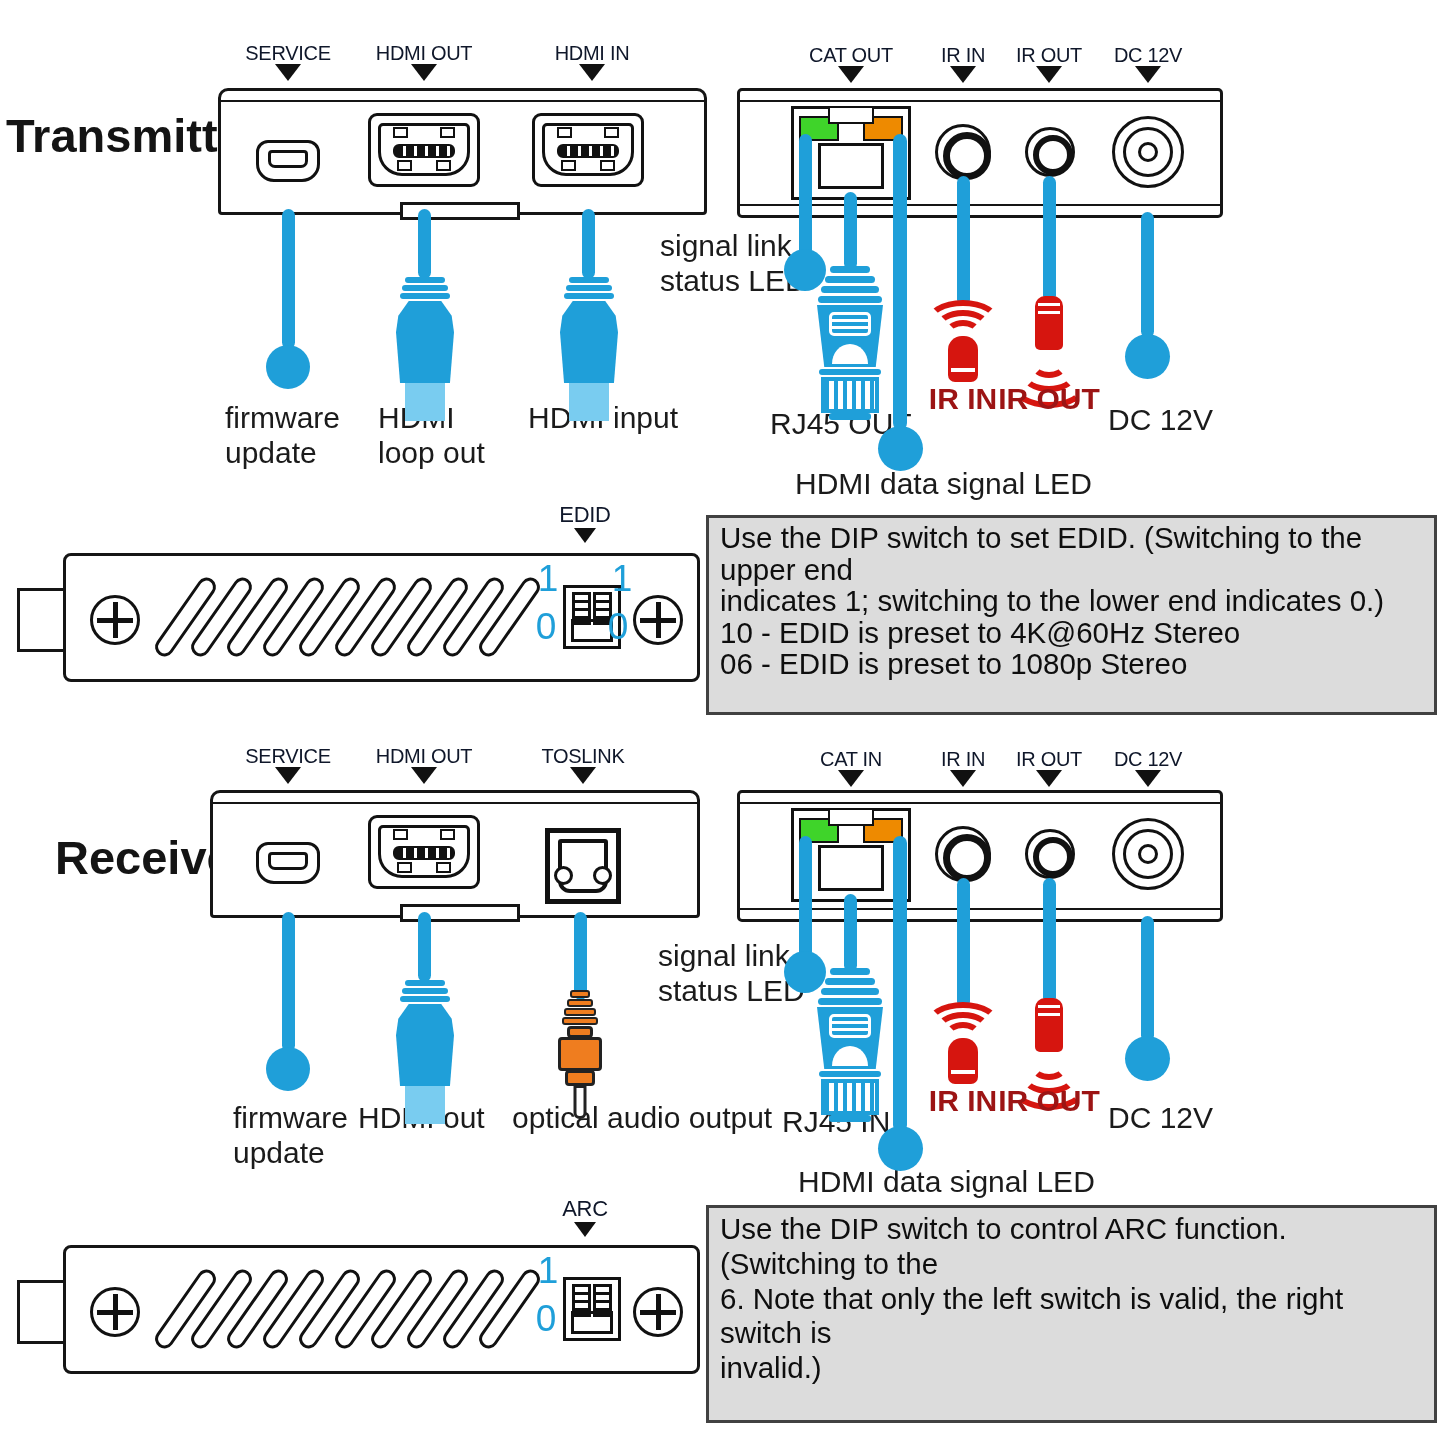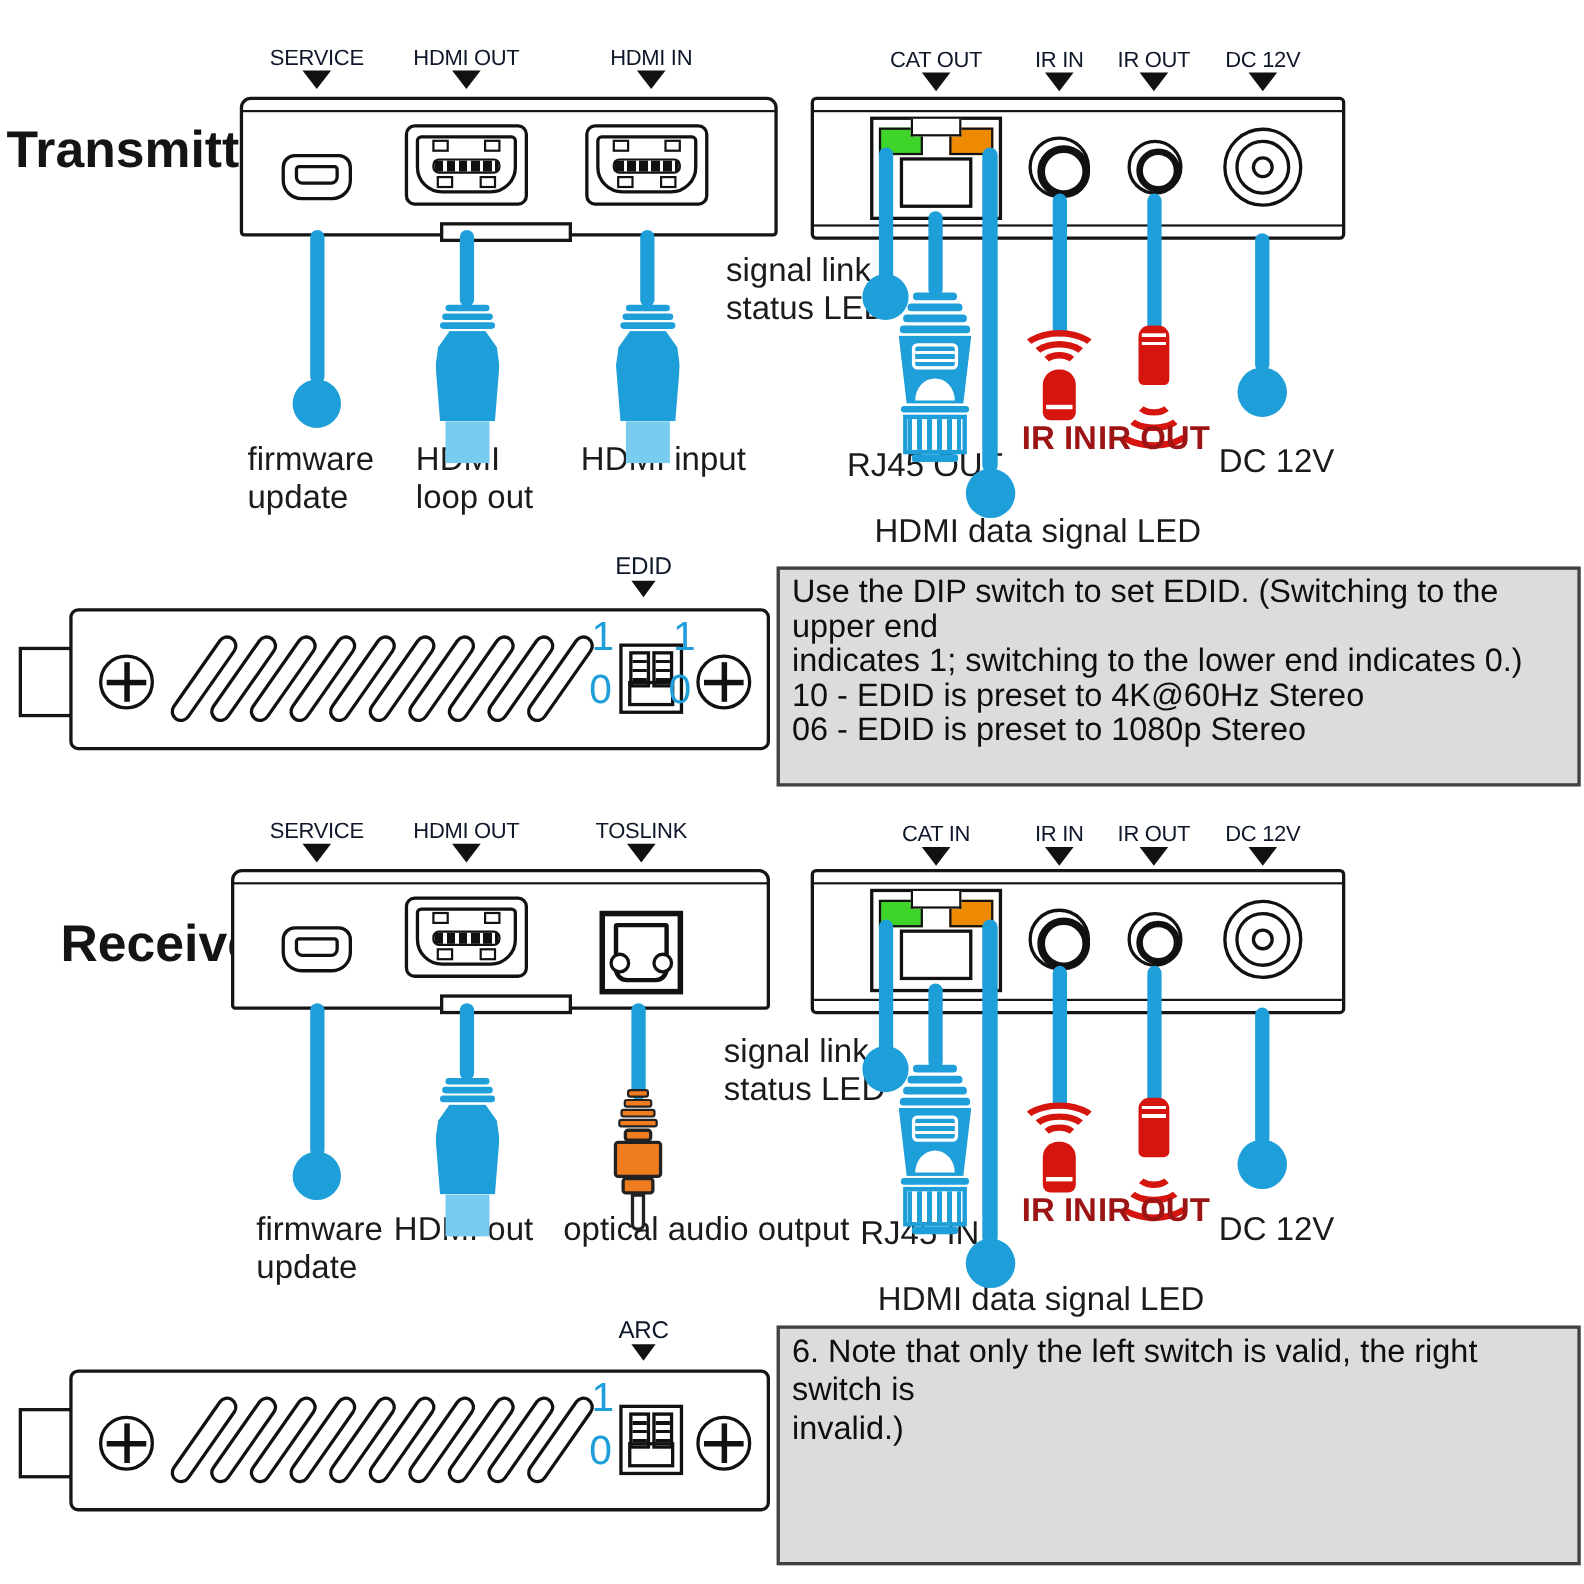--- a/index.html
+++ b/index.html
@@ -428,18 +428,19 @@
       <div class="vent"></div>
   </div>
   <div class="dip" style="left:563px;top:1277px;">
     <div class="dip-sw" style="left:6px;"></div>
     <div class="dip-sw" style="right:6px;"></div>
     <div class="dip-low"></div>
   </div>
   <div class="dnum" style="left:548px;top:1252px;">1</div>
   <div class="dnum" style="left:546px;top:1300px;">0</div>
   <div class="gbox" style="left:706px;top:1205px;width:731px;height:218px;line-height:34.8px;">
+    <div>Use the DIP switch to control ARC function. (Switching to the</div>
     <div>6. Note that only the left switch is valid, the right switch is</div>
     <div>invalid.)</div>
 
   </div>
 
 </div>
 
 </body></html>

